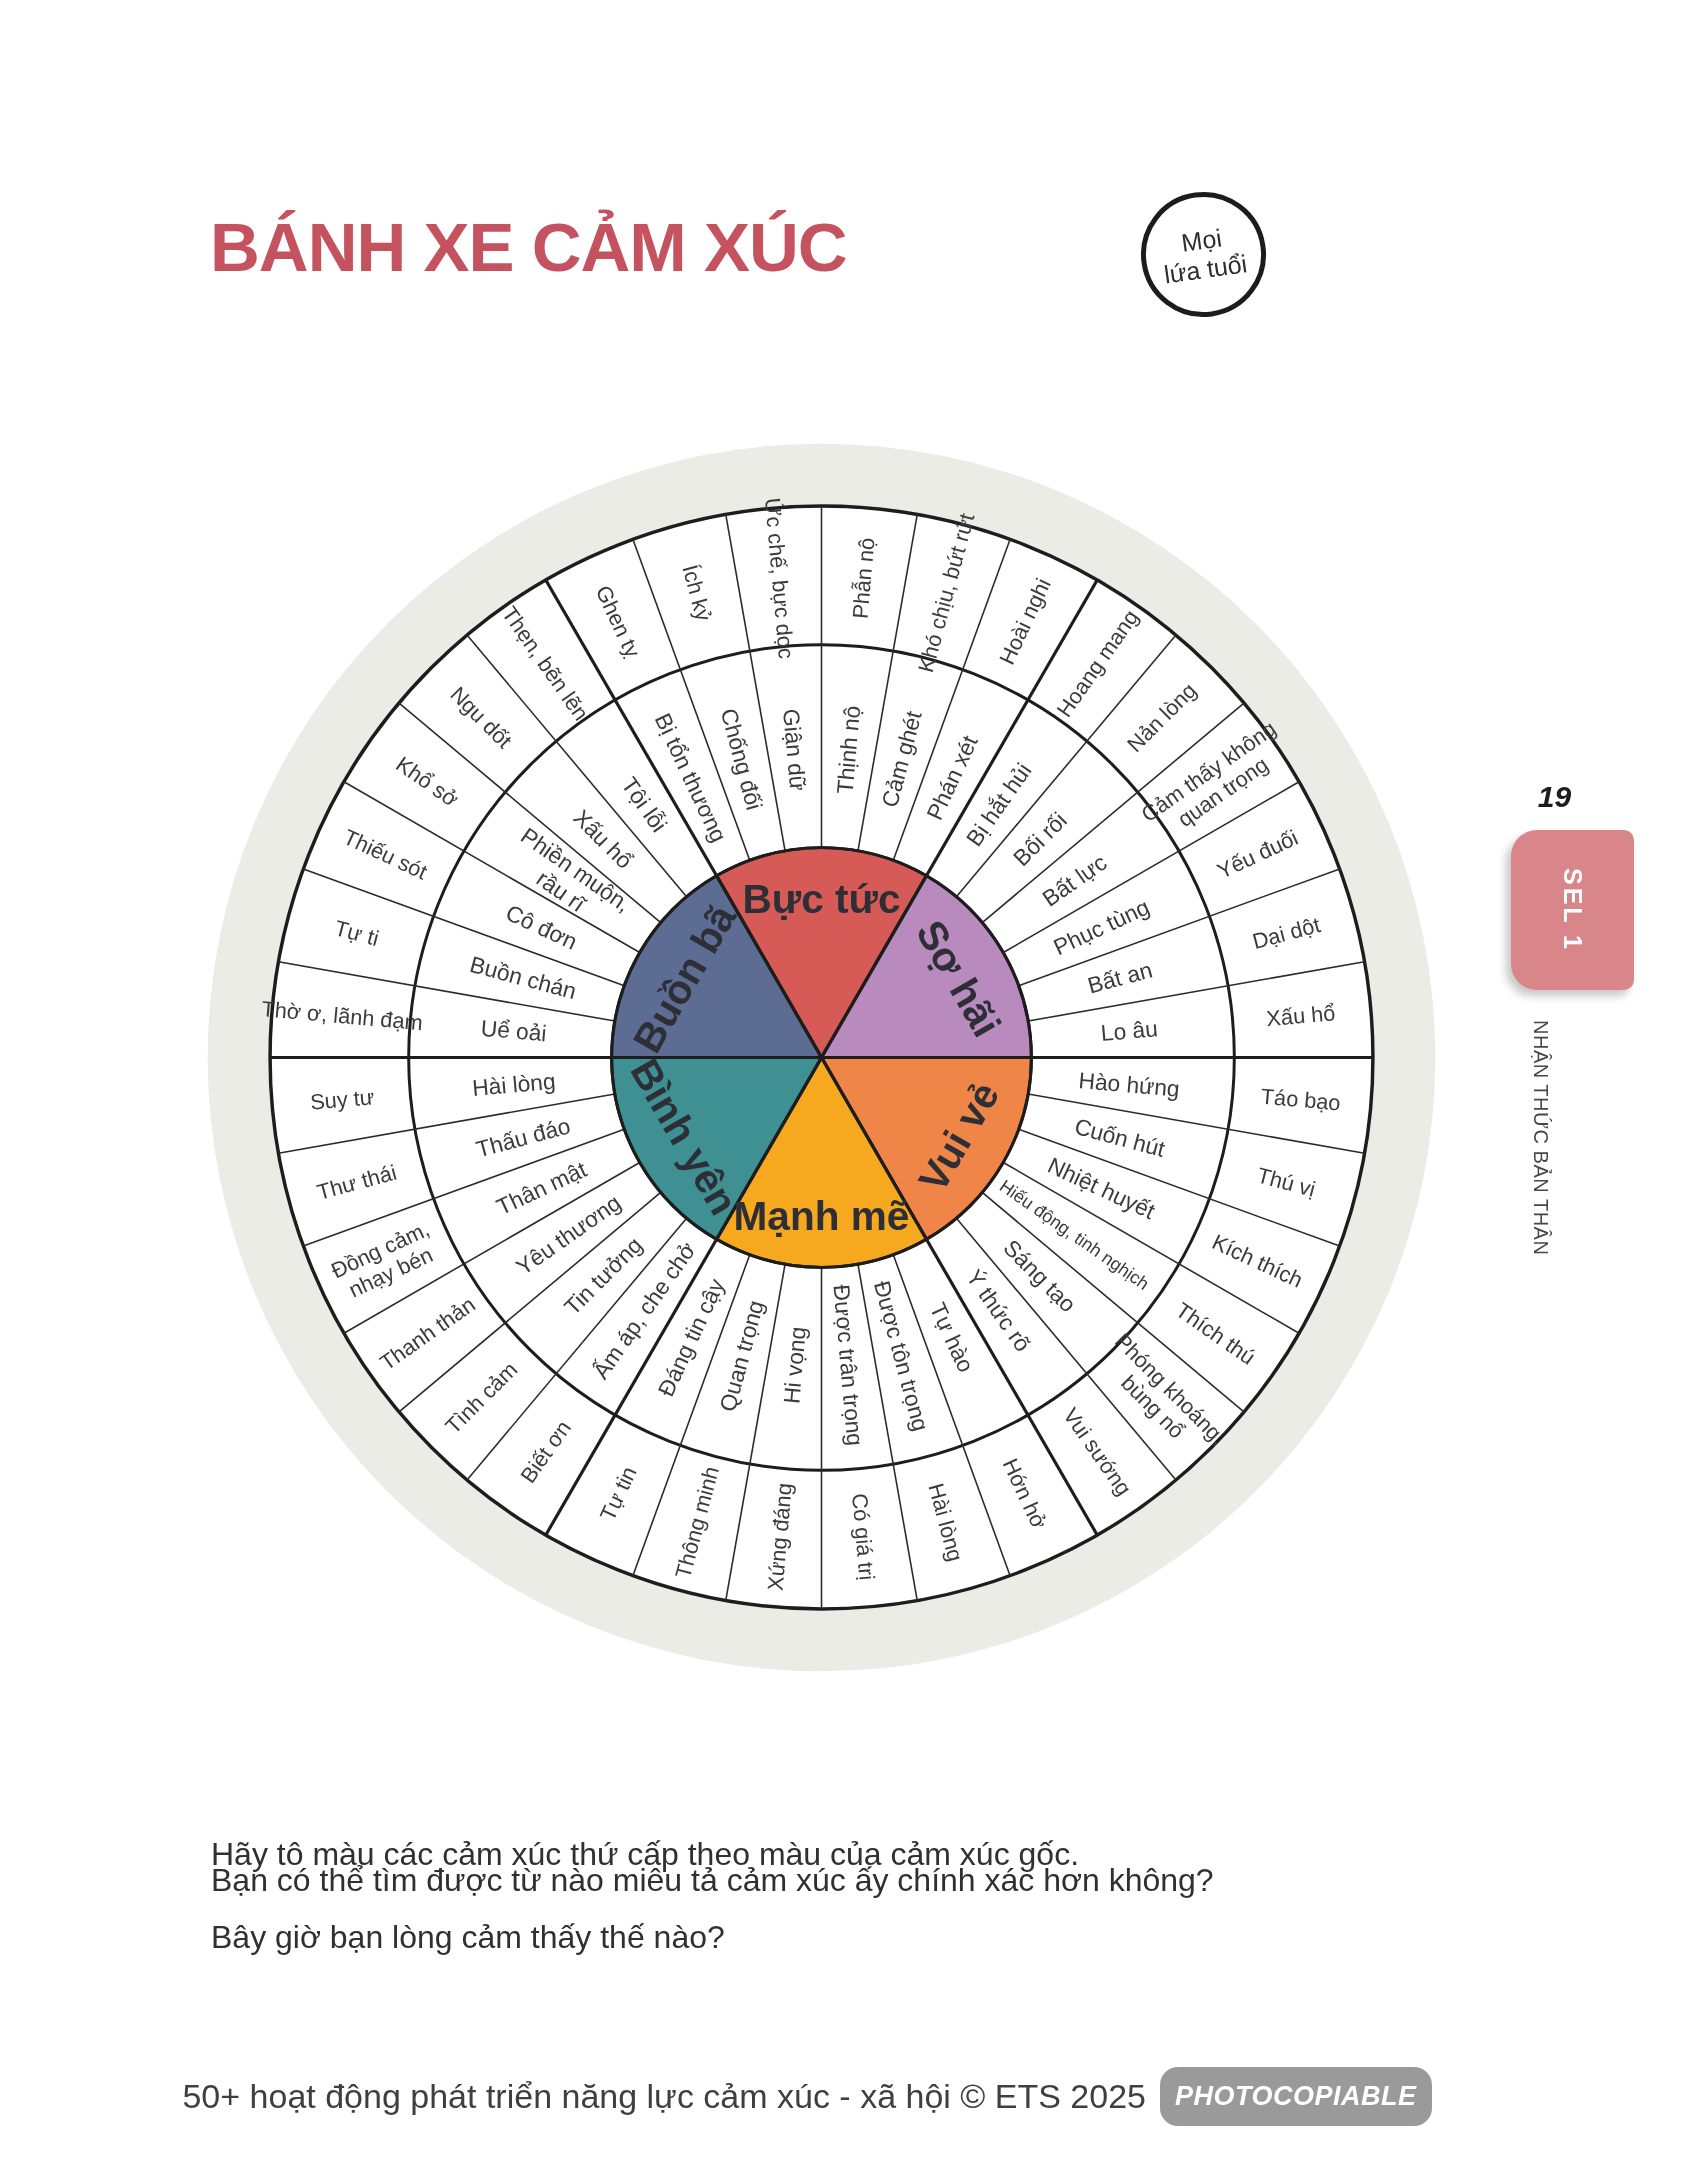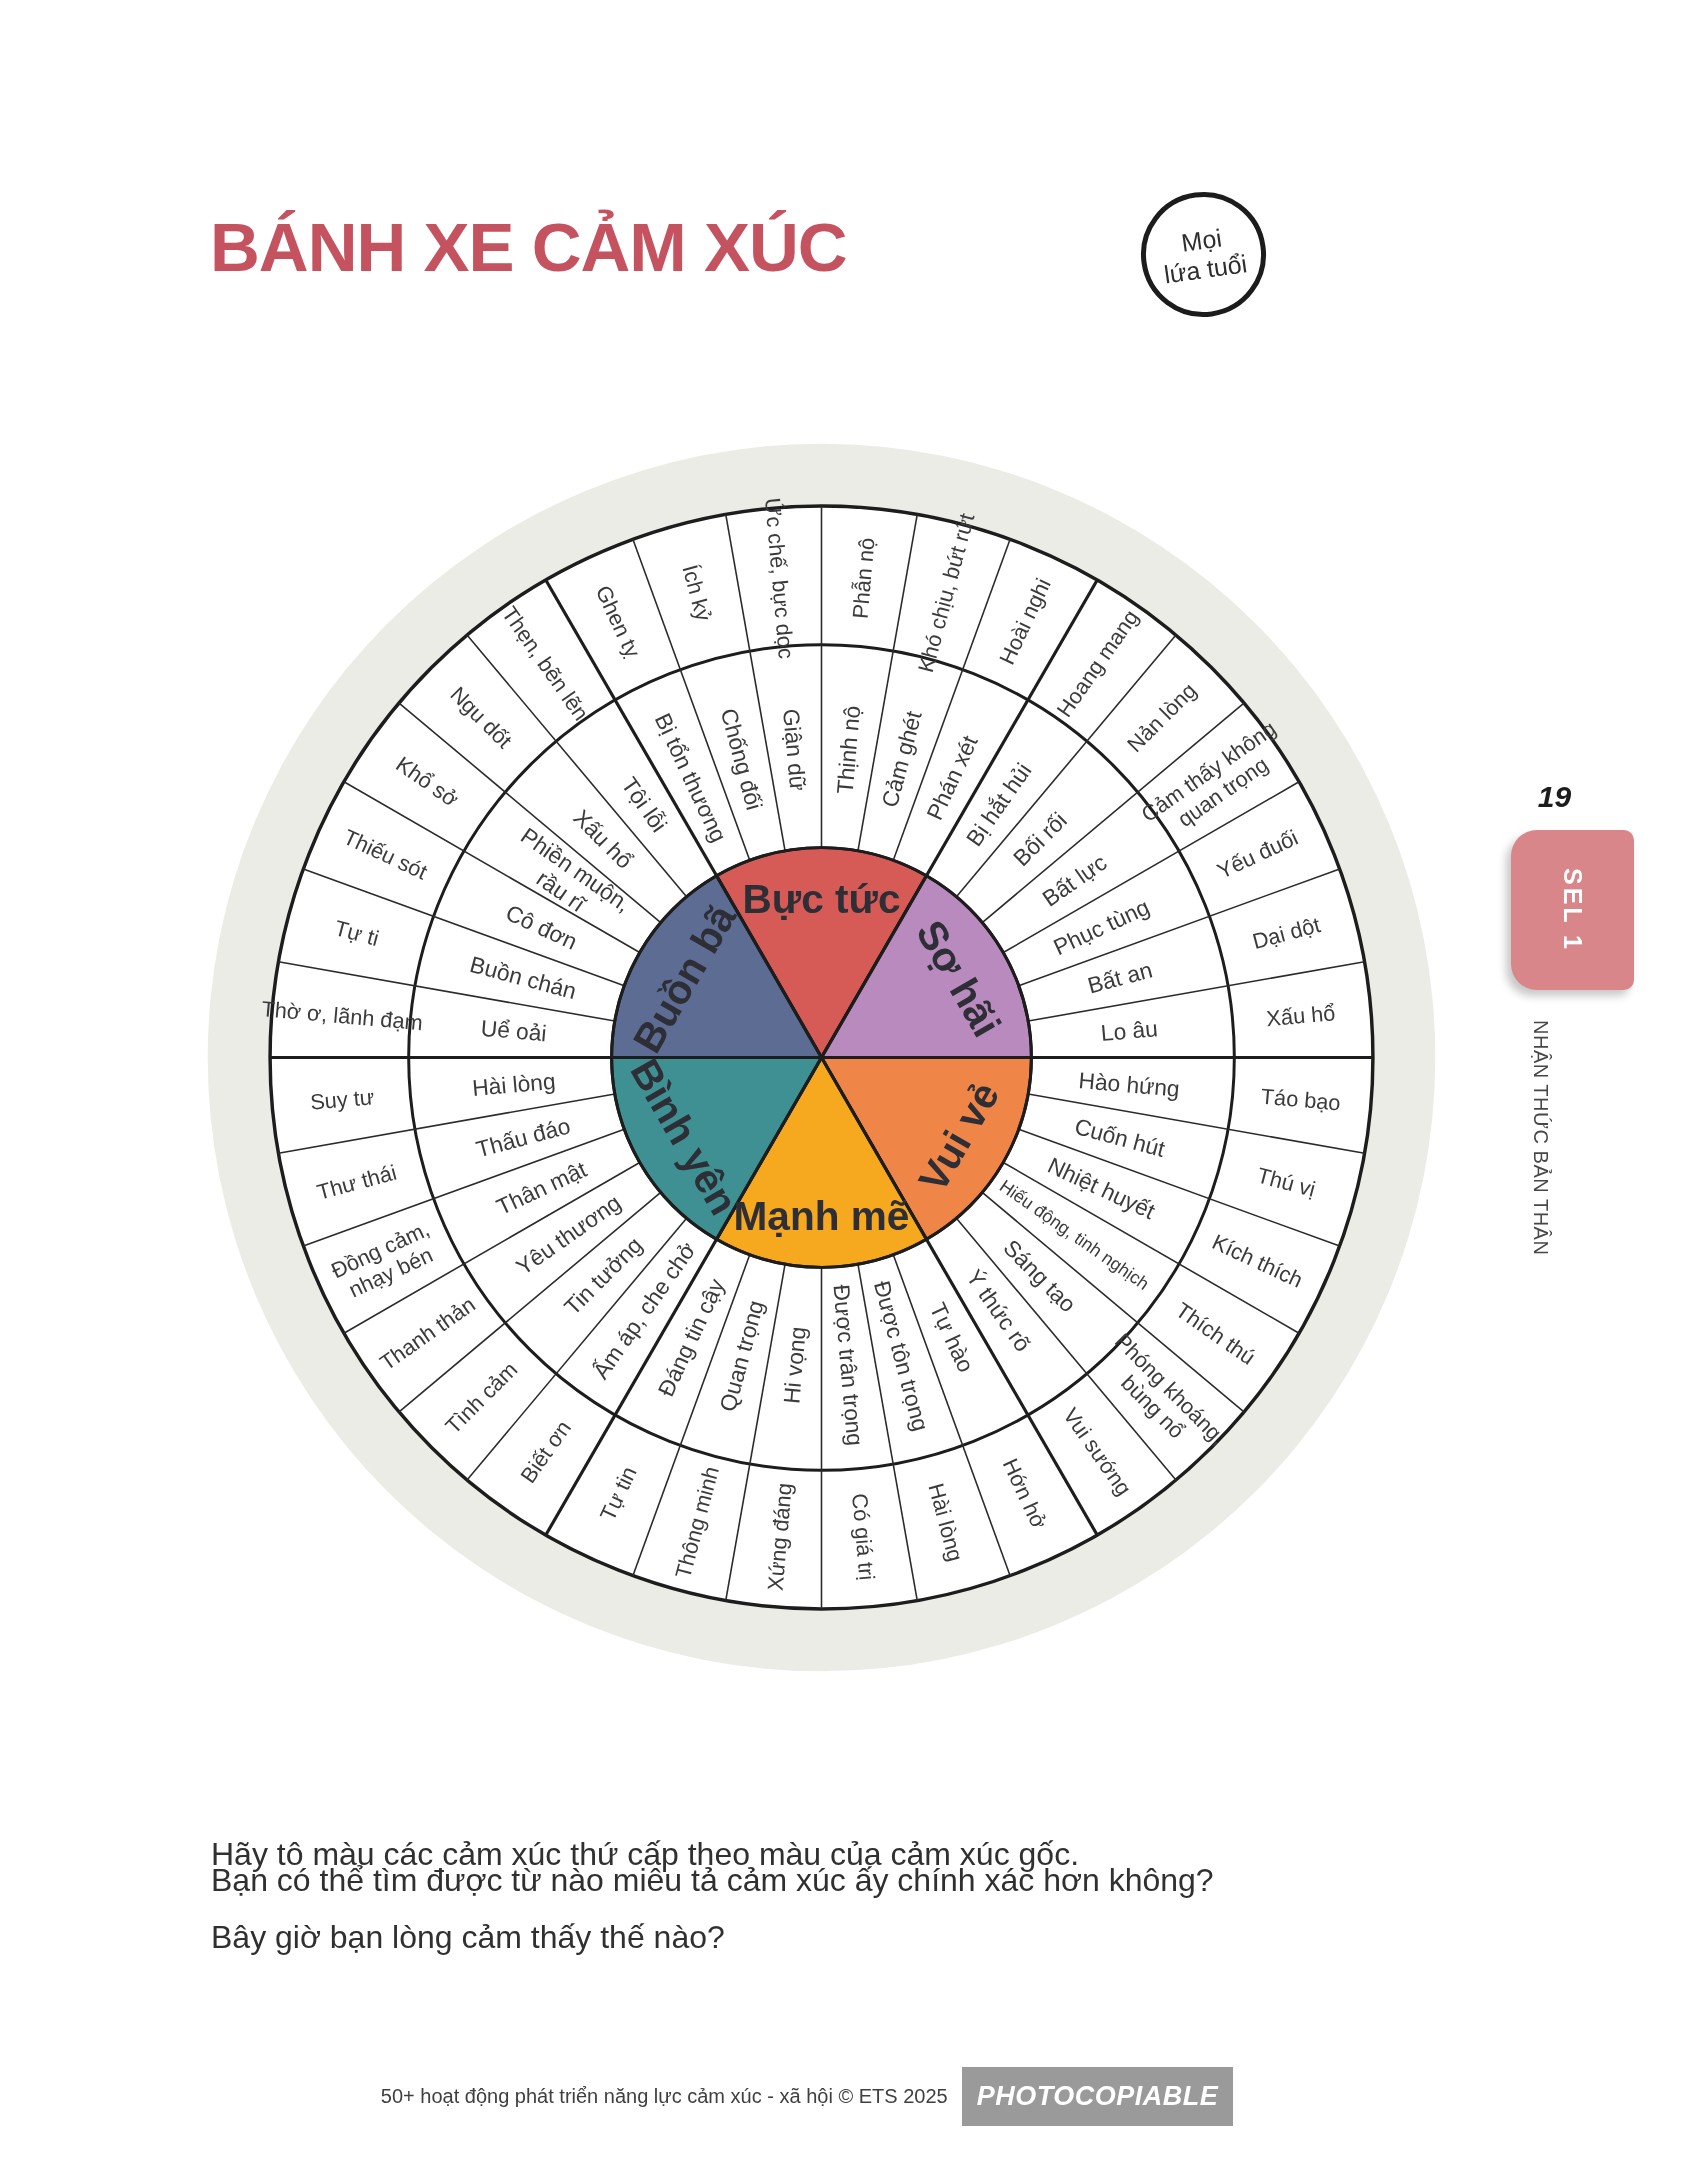--- a/index.html
+++ b/index.html
@@ -15,23 +15,23 @@
            border-radius:26px 10px 10px 26px;box-shadow:-5px 6px 9px rgba(0,0,0,0.22);
            display:flex;align-items:center;justify-content:center;}
   #sel-tab span{writing-mode:vertical-rl;color:var(--tab-text,#ffffff);font-weight:bold;font-size:25px;letter-spacing:3px;}
   #section-label{left:1529px;top:1020px;height:257px;writing-mode:vertical-rl;font-size:20px;color:#474747;letter-spacing:0.5px;}
   #wheel{left:178px;top:414px;}
   .instr{left:211px;font-size:32px;color:var(--text-dark,#303030);white-space:nowrap;}
   #instr-1{top:1818px;margin-top:18px;}
   #instr-2{top:1919px;}
   #instr-3{top:1862px;}
   #footer{left:0;top:2067px;width:1614px;display:flex;justify-content:center;align-items:center;gap:14px;}
-  #footer-text{font-size:20px;color:#3f3f3f;white-space:nowrap;}
+  #footer-text{font-size:34px;color:#3f3f3f;white-space:nowrap;}
   #footer-badge{background:var(--photocopiable-bg,#9a9a9a);color:#ffffff;font-weight:bold;font-style:italic;
-                font-size:27px;padding:14px 15px;letter-spacing:0.5px;white-space:nowrap;}
+                font-size:27px;padding:14px 15px;letter-spacing:0.5px;white-space:nowrap;border-radius:18px;}
   svg text{font-family:"Liberation Sans",sans-serif;}
 </style>
 </head>
 <body>
 
 <div class="abs" id="page-title">BÁNH XE CẢM XÚC</div>
 
 <div class="abs" id="age-badge">
   <span>Mọi</span>
   <span>lứa tuổi</span>

